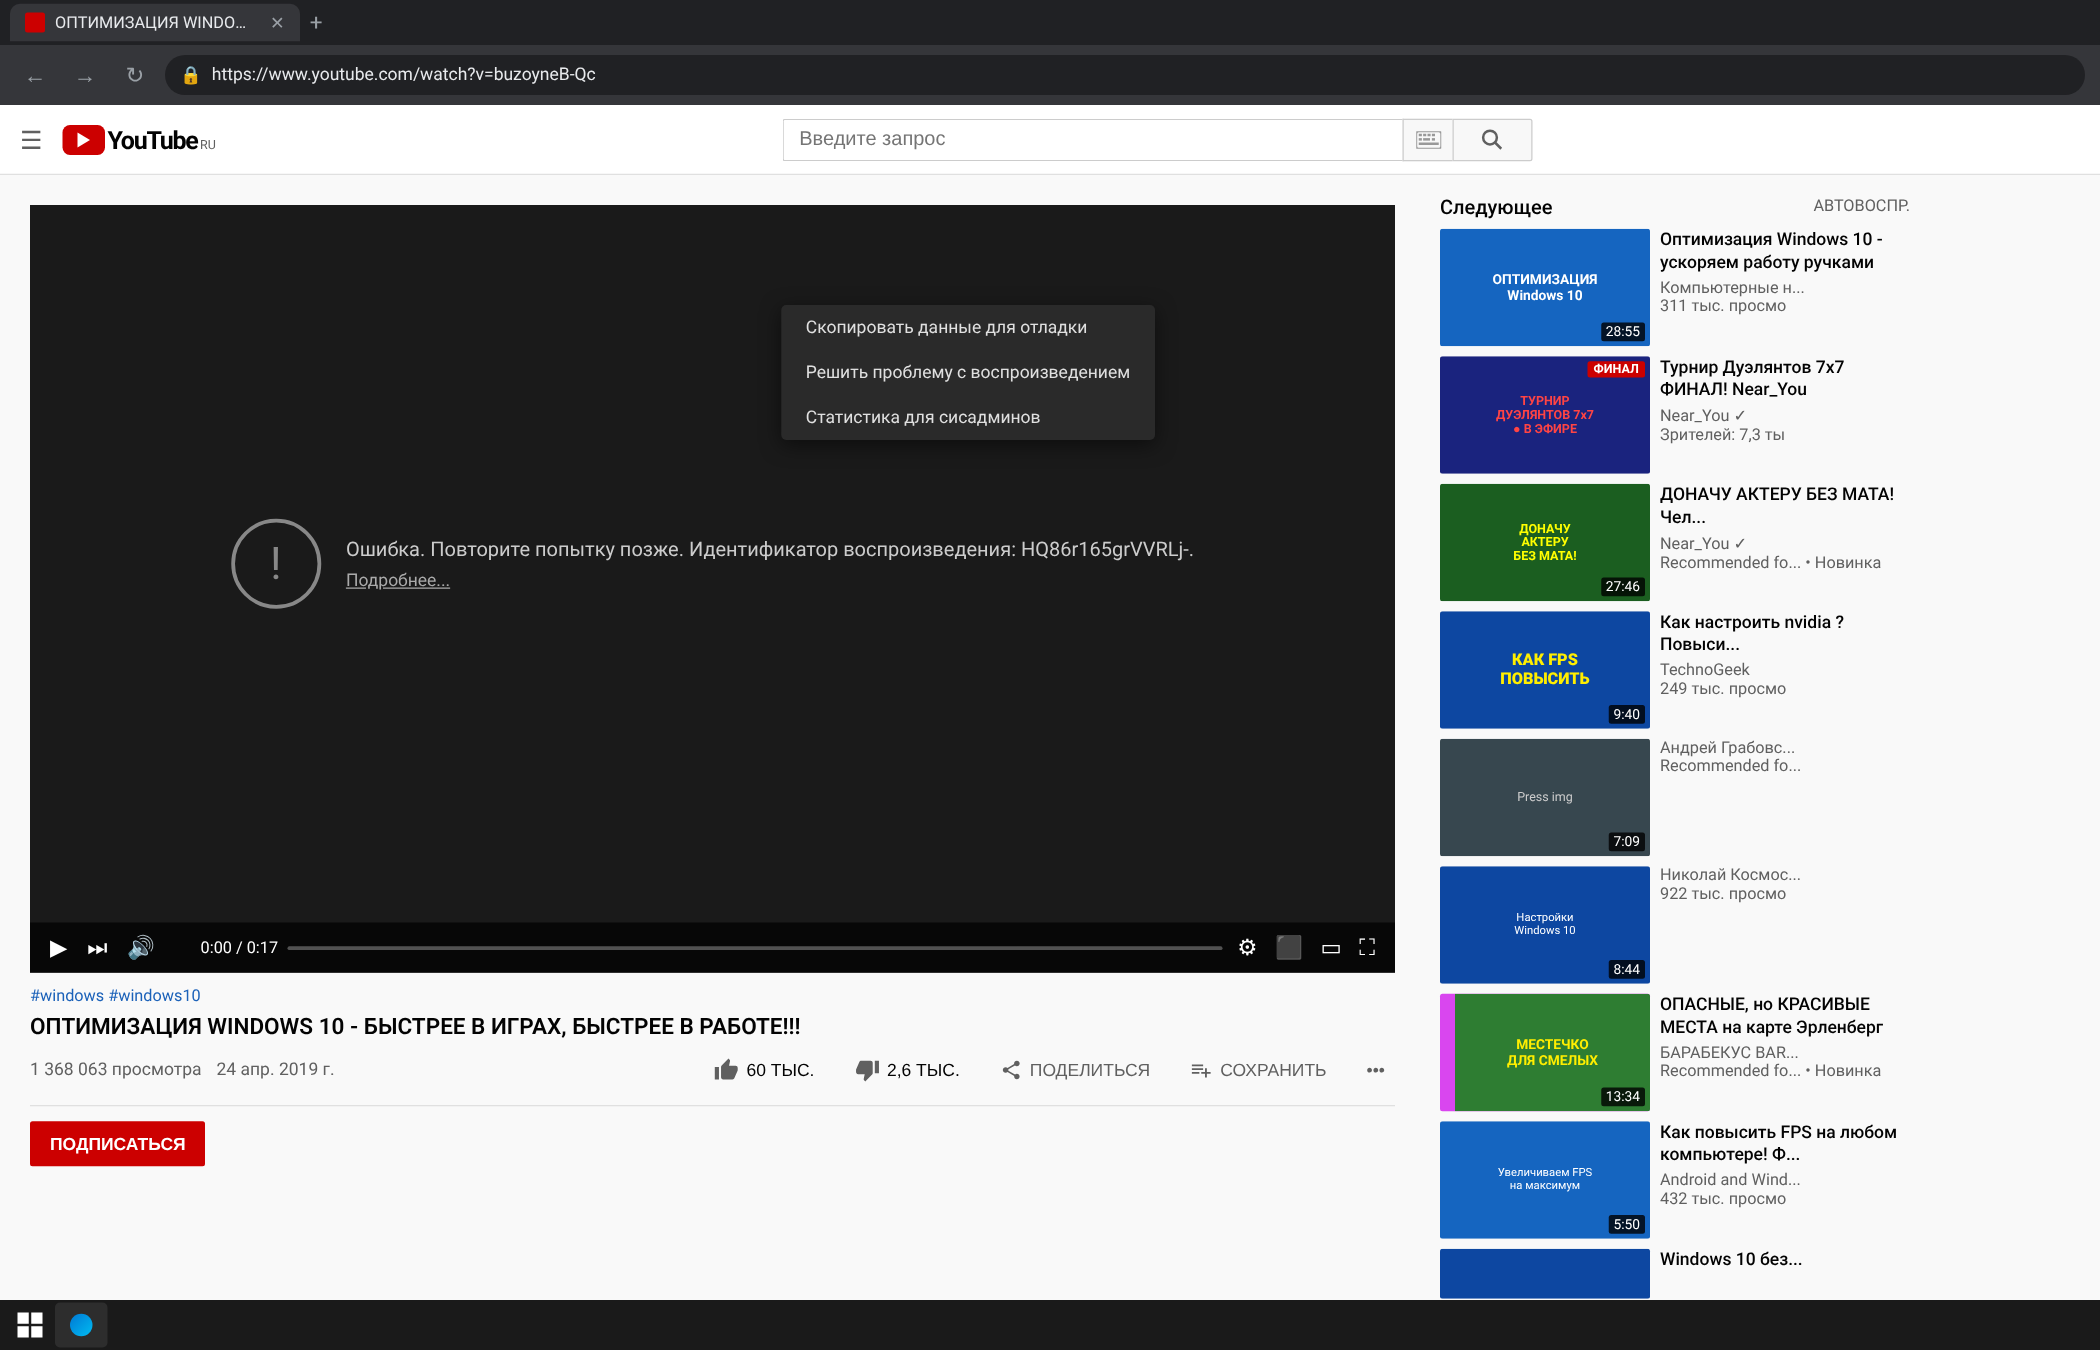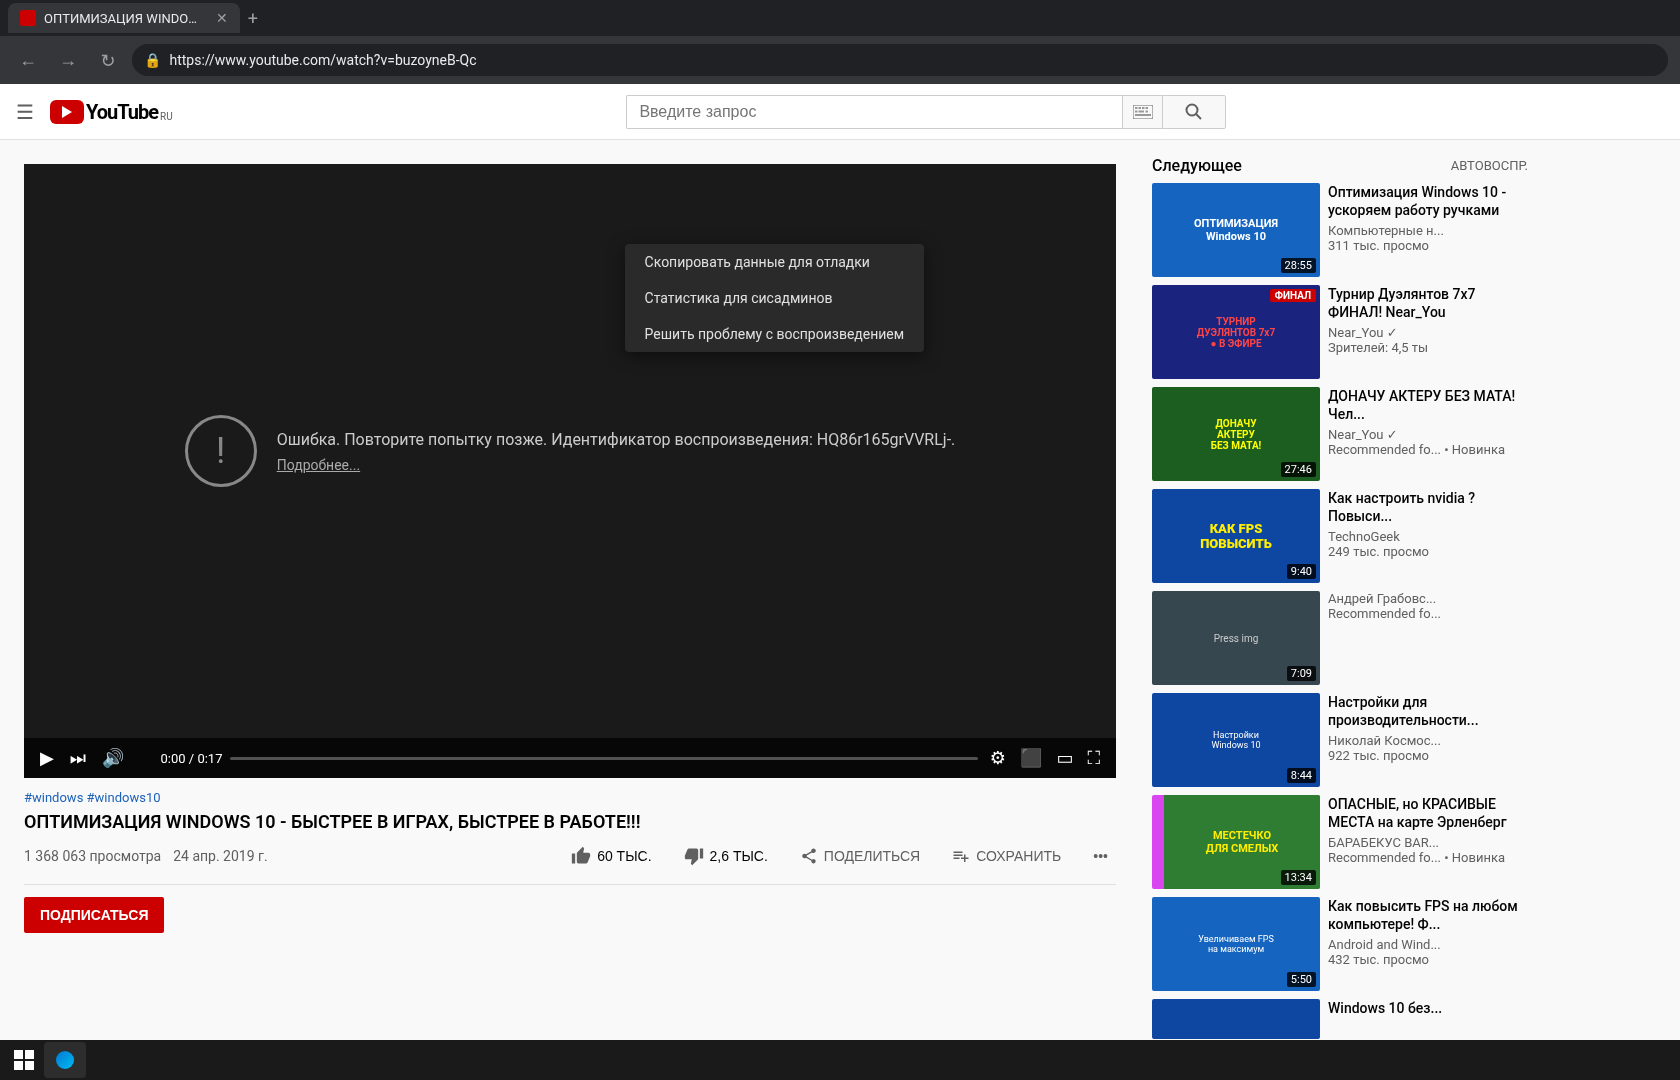--- a/index.html
+++ b/index.html
@@ -509,22 +509,22 @@
             <div class="error-circle">
               <span>!</span>
             </div>
             <div class="error-text-block">
               <div class="error-title">Ошибка. Повторите попытку позже. Идентификатор воспроизведения: HQ86r165grVVRLj-.</div>
               <div class="error-link">Подробнее...</div>
             </div>
 
             <div class="context-menu">
               <div class="context-menu-item">Скопировать данные для отладки</div>
+              <div class="context-menu-item">Решить проблему с воспроизведением</div>
               <div class="context-menu-item">Статистика для сисадминов</div>
-              <div class="context-menu-item">Решить проблему с воспроизведением</div>
             </div>
           </div>
 
           <div class="video-controls">
             <button class="ctrl-btn">▶</button>
             <button class="ctrl-btn">⏭</button>
             <button class="ctrl-btn">🔊</button>
             <span class="time-display">
               <span>0:00</span> / <span>0:17</span>
             </span>
@@ -607,21 +607,21 @@
       <div class="sidebar-item">
         <div class="sidebar-thumb thumb-2" style="position:relative;">
           <div style="width:100%;height:100%;display:flex;align-items:center;justify-content:center;background:#1a237e;">
             <span style="color:#ff4444;font-size:10px;font-weight:bold;text-align:center;padding:4px;">ТУРНИР<br>ДУЭЛЯНТОВ 7x7<br>● В ЭФИРЕ</span>
           </div>
           <span style="position:absolute;top:4px;right:4px;background:#cc0000;color:#fff;font-size:10px;font-weight:bold;padding:1px 5px;border-radius:2px;">ФИНАЛ</span>
         </div>
         <div class="sidebar-info">
           <div class="sidebar-video-title">Турнир Дуэлянтов 7x7 ФИНАЛ! Near_You</div>
           <div class="sidebar-channel">Near_You ✓</div>
-          <div class="sidebar-views">Зрителей: 4,5 ты</div>
+          <div class="sidebar-views">Зрителей: 7,3 ты</div>
         </div>
       </div>
 
       <div class="sidebar-item">
         <div class="sidebar-thumb thumb-3">
           <div style="width:100%;height:100%;display:flex;align-items:center;justify-content:center;background:#1b5e20;">
             <span style="color:yellow;font-size:10px;font-weight:bold;text-align:center;padding:4px;">ДОНАЧУ<br>АКТЕРУ<br>БЕЗ МАТА!</span>
           </div>
           <span class="thumb-duration">27:46</span>
         </div>
@@ -660,21 +660,20 @@
       </div>
 
       <div class="sidebar-item">
         <div class="sidebar-thumb thumb-6">
           <div style="width:100%;height:100%;background:#0d47a1;display:flex;align-items:center;justify-content:center;">
             <span style="color:white;font-size:9px;text-align:center;padding:4px;">Настройки<br>Windows 10</span>
           </div>
           <span class="thumb-duration">8:44</span>
         </div>
         <div class="sidebar-info">
-          <div class="sidebar-video-title">Настройки для производительности...</div>
           <div class="sidebar-channel">Николай Космос...</div>
           <div class="sidebar-views">922 тыс. просмо</div>
         </div>
       </div>
 
       <div class="sidebar-item">
         <div class="sidebar-thumb" style="background:#d946ef;position:relative;padding-left:12px;">
           <div style="width:100%;height:100%;background:#2e7d32;display:flex;align-items:center;justify-content:center;">
             <span style="color:#ffee00;font-size:11px;font-weight:bold;text-align:center;padding:4px;">МЕСТЕЧКО<br>ДЛЯ СМЕЛЫХ</span>
           </div>

